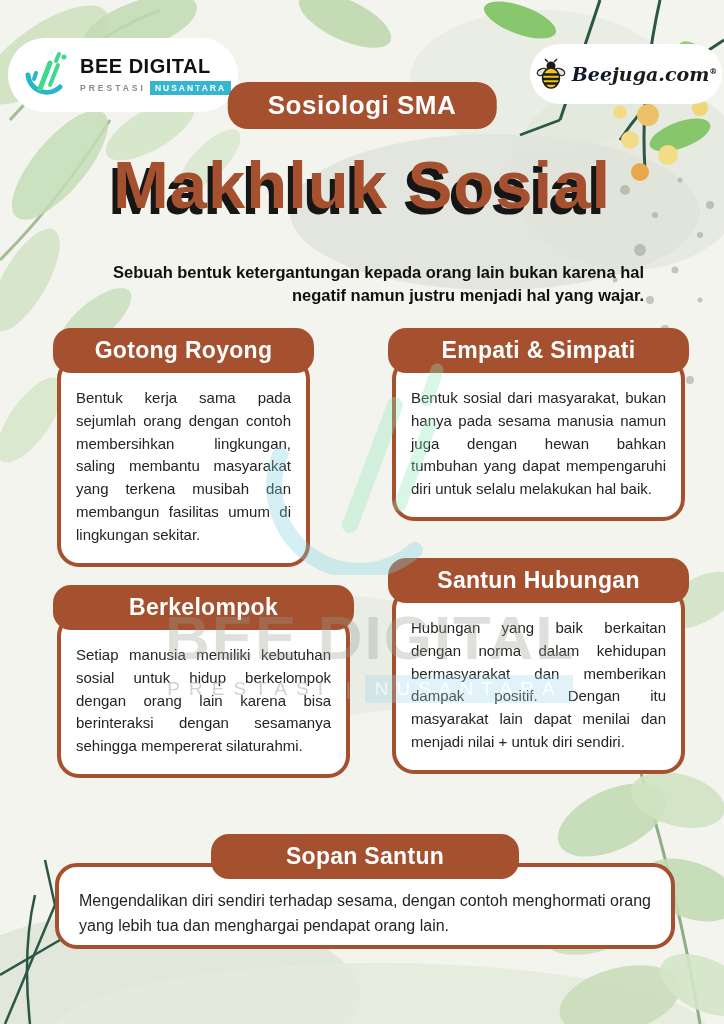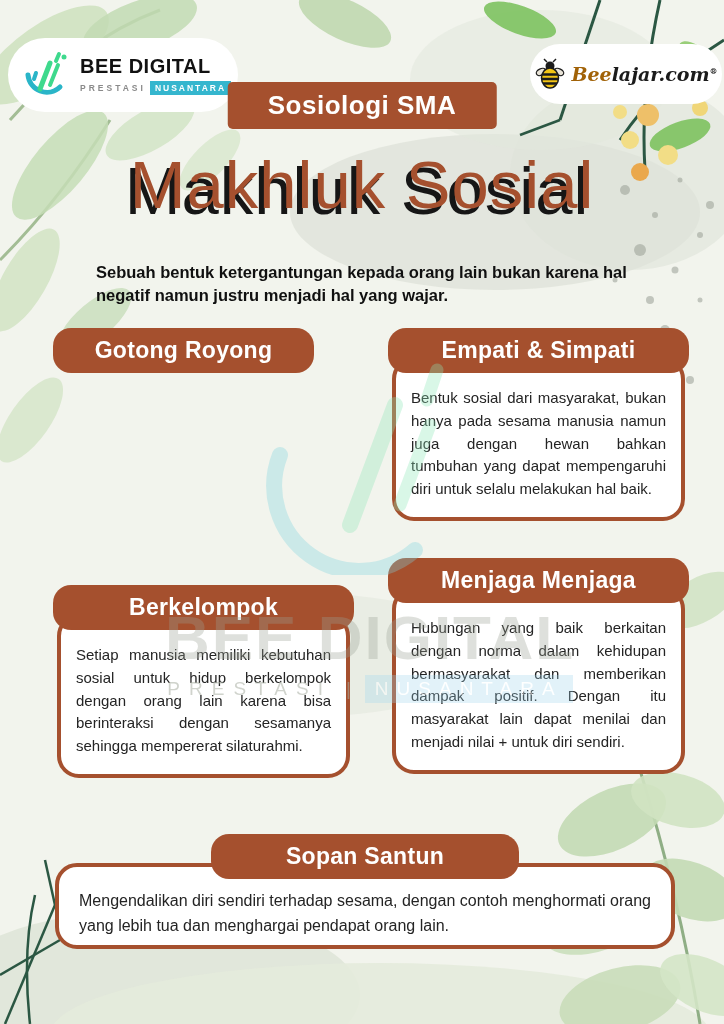--- a/index.html
+++ b/index.html
@@ -12,32 +12,32 @@
   
   .logo-pill{position:absolute;background:#fff;display:flex;align-items:center;z-index:4;}
   .logo-left{left:8px;top:38px;width:230px;height:74px;border-radius:40px;padding-left:12px;box-sizing:border-box;}
   .logo-left .lg-text{margin-left:8px;display:flex;flex-direction:column;}
   .lg-name{font-size:20px;font-weight:800;letter-spacing:.5px;color:#111;}
   .lg-sub{display:flex;align-items:center;margin-top:3px;gap:4px;}
   .lg-prestasi{font-size:8.5px;letter-spacing:3px;color:#8a8a8a;font-weight:600;}
   .lg-nusantara{font-size:8.5px;letter-spacing:2px;color:#fff;background:#35b6ce;padding:2px 5px;font-weight:600;}
   .logo-right{right:2px;top:44px;width:192px;height:60px;border-radius:30px;justify-content:center;gap:5px;}
   .beelajar-text{font-family:"DejaVu Serif",serif;font-style:italic;font-weight:700;font-size:19px;color:#1b1b1b;white-space:nowrap;}
-  .beelajar-text .bee{color:#a16207;}
+  .beelajar-text .bee{color:#0f172a;}
   .beelajar-text sup{font-size:8px;}
 
   
   .subject-badge{position:absolute;left:50%;transform:translateX(-50%);top:82px;background:#a5502e;color:#fff;
-    font-size:26px;font-weight:800;padding:8px 40px;border-radius:5px;z-index:4;letter-spacing:.5px;}
+    font-size:26px;font-weight:800;padding:8px 40px;border-radius:20px;z-index:4;letter-spacing:.5px;}
 
   
   .main-title{position:absolute;top:146px;left:0;width:100%;text-align:center;z-index:2;
-    font-size:67px;font-weight:400;color:#a5502e;letter-spacing:1px;
+    font-size:67px;font-weight:700;color:#a5502e;letter-spacing:1px;
     text-shadow:-5px 6px 0 #161616;}
-  .subtitle{position:absolute;top:244px;left:96px;width:564px;text-align:left;z-index:2;
+  .subtitle{position:absolute;top:244px;left:80px;width:564px;text-align:right;z-index:2;
     font-size:16.5px;font-weight:700;color:#101010;line-height:1.45;}
 
   
   .card{position:absolute;z-index:2;}
   .card-header{position:relative;z-index:2;margin:0 -4px;background:#a5502e;color:#fff;text-align:center;
     font-size:23px;font-weight:800;padding:9px 4px;border-radius:18px;letter-spacing:.3px;}
   .card-body{position:relative;z-index:1;margin-top:-16px;background:#fff;border:4px solid #a5502e;
     border-radius:22px;padding:26px 15px 16px;box-sizing:border-box;}
   .card-body p{margin:0;font-size:15px;line-height:1.52;color:#242424;text-align:justify;}
   .card-wide .card-header{width:300px;margin:0 auto;}
@@ -157,48 +157,51 @@
   <div class="logo-pill logo-right">
     <svg width="32" height="32" viewBox="0 0 32 32">
       <ellipse cx="7" cy="14" rx="5" ry="3.2" fill="#e9e4d8" stroke="#1b1b1b" stroke-width="1.2" transform="rotate(-25 7 14)"></ellipse>
       <ellipse cx="25" cy="14" rx="5" ry="3.2" fill="#e9e4d8" stroke="#1b1b1b" stroke-width="1.2" transform="rotate(25 25 14)"></ellipse>
       <circle cx="16" cy="8" r="4.5" fill="#1b1b1b"></circle>
       <line x1="13" y1="4" x2="10" y2="1" stroke="#1b1b1b" stroke-width="1.5"></line>
       <line x1="19" y1="4" x2="22" y2="1" stroke="#1b1b1b" stroke-width="1.5"></line>
       <ellipse cx="16" cy="20" rx="8.5" ry="10" fill="#f3c515" stroke="#1b1b1b" stroke-width="1.5"></ellipse>
       <path d="M8,16.5 H24 M7.8,21 H24.2 M9,25.5 H23" stroke="#1b1b1b" stroke-width="2.4" fill="none"></path>
     </svg>
-    <span class="beelajar-text"><span class="bee">Bee</span><span>lajar.com</span><sup>®</sup></span>
+    <span class="beelajar-text"><span class="bee">Bee</span><span>juga.com</span><sup>®</sup></span>
   </div>
 
   <div class="subject-badge">Sosiologi SMA</div>
 
   <h1 class="main-title" style="margin:0;">Makhluk Sosial</h1>
   <p class="subtitle">Sebuah bentuk ketergantungan kepada orang lain bukan karena hal negatif namun justru menjadi hal yang wajar.</p>
 
   <section class="card" style="left:57px;top:328px;width:253px;">
     <div class="card-header">Gotong Royong</div>
+    <div class="card-body">
+      <p>Bentuk kerja sama pada sejumlah orang dengan contoh membersihkan lingkungan, saling membantu masyarakat yang terkena musibah dan membangun fasilitas umum di lingkungan sekitar.</p>
+    </div>
   </section>
 
   <section class="card" style="left:57px;top:585px;width:293px;">
     <div class="card-header">Berkelompok</div>
     <div class="card-body">
       <p>Setiap manusia memiliki kebutuhan sosial untuk hidup berkelompok dengan orang lain karena bisa berinteraksi dengan sesamanya sehingga mempererat silaturahmi.</p>
     </div>
   </section>
 
   <section class="card" style="left:392px;top:328px;width:293px;">
     <div class="card-header">Empati &amp; Simpati</div>
     <div class="card-body">
       <p>Bentuk sosial dari masyarakat, bukan hanya pada sesama manusia namun juga dengan hewan bahkan tumbuhan yang dapat mempengaruhi diri untuk selalu melakukan hal baik.</p>
     </div>
   </section>
 
   <section class="card" style="left:392px;top:558px;width:293px;">
-    <div class="card-header">Menjaga Menjaga</div>
+    <div class="card-header">Santun Hubungan</div>
     <div class="card-body">
       <p>Hubungan yang baik berkaitan dengan norma dalam kehidupan bermasyarakat dan memberikan dampak positif. Dengan itu masyarakat lain dapat menilai dan menjadi nilai + untuk diri sendiri.</p>
     </div>
   </section>
 
   <section class="card card-wide" style="left:55px;top:822px;width:620px;margin-top:12px;">
     <div class="card-header">Sopan Santun</div>
     <div class="card-body">
       <p>Mengendalikan diri sendiri terhadap sesama, dengan contoh menghormati orang yang lebih tua dan menghargai pendapat orang lain.</p>
     </div>

